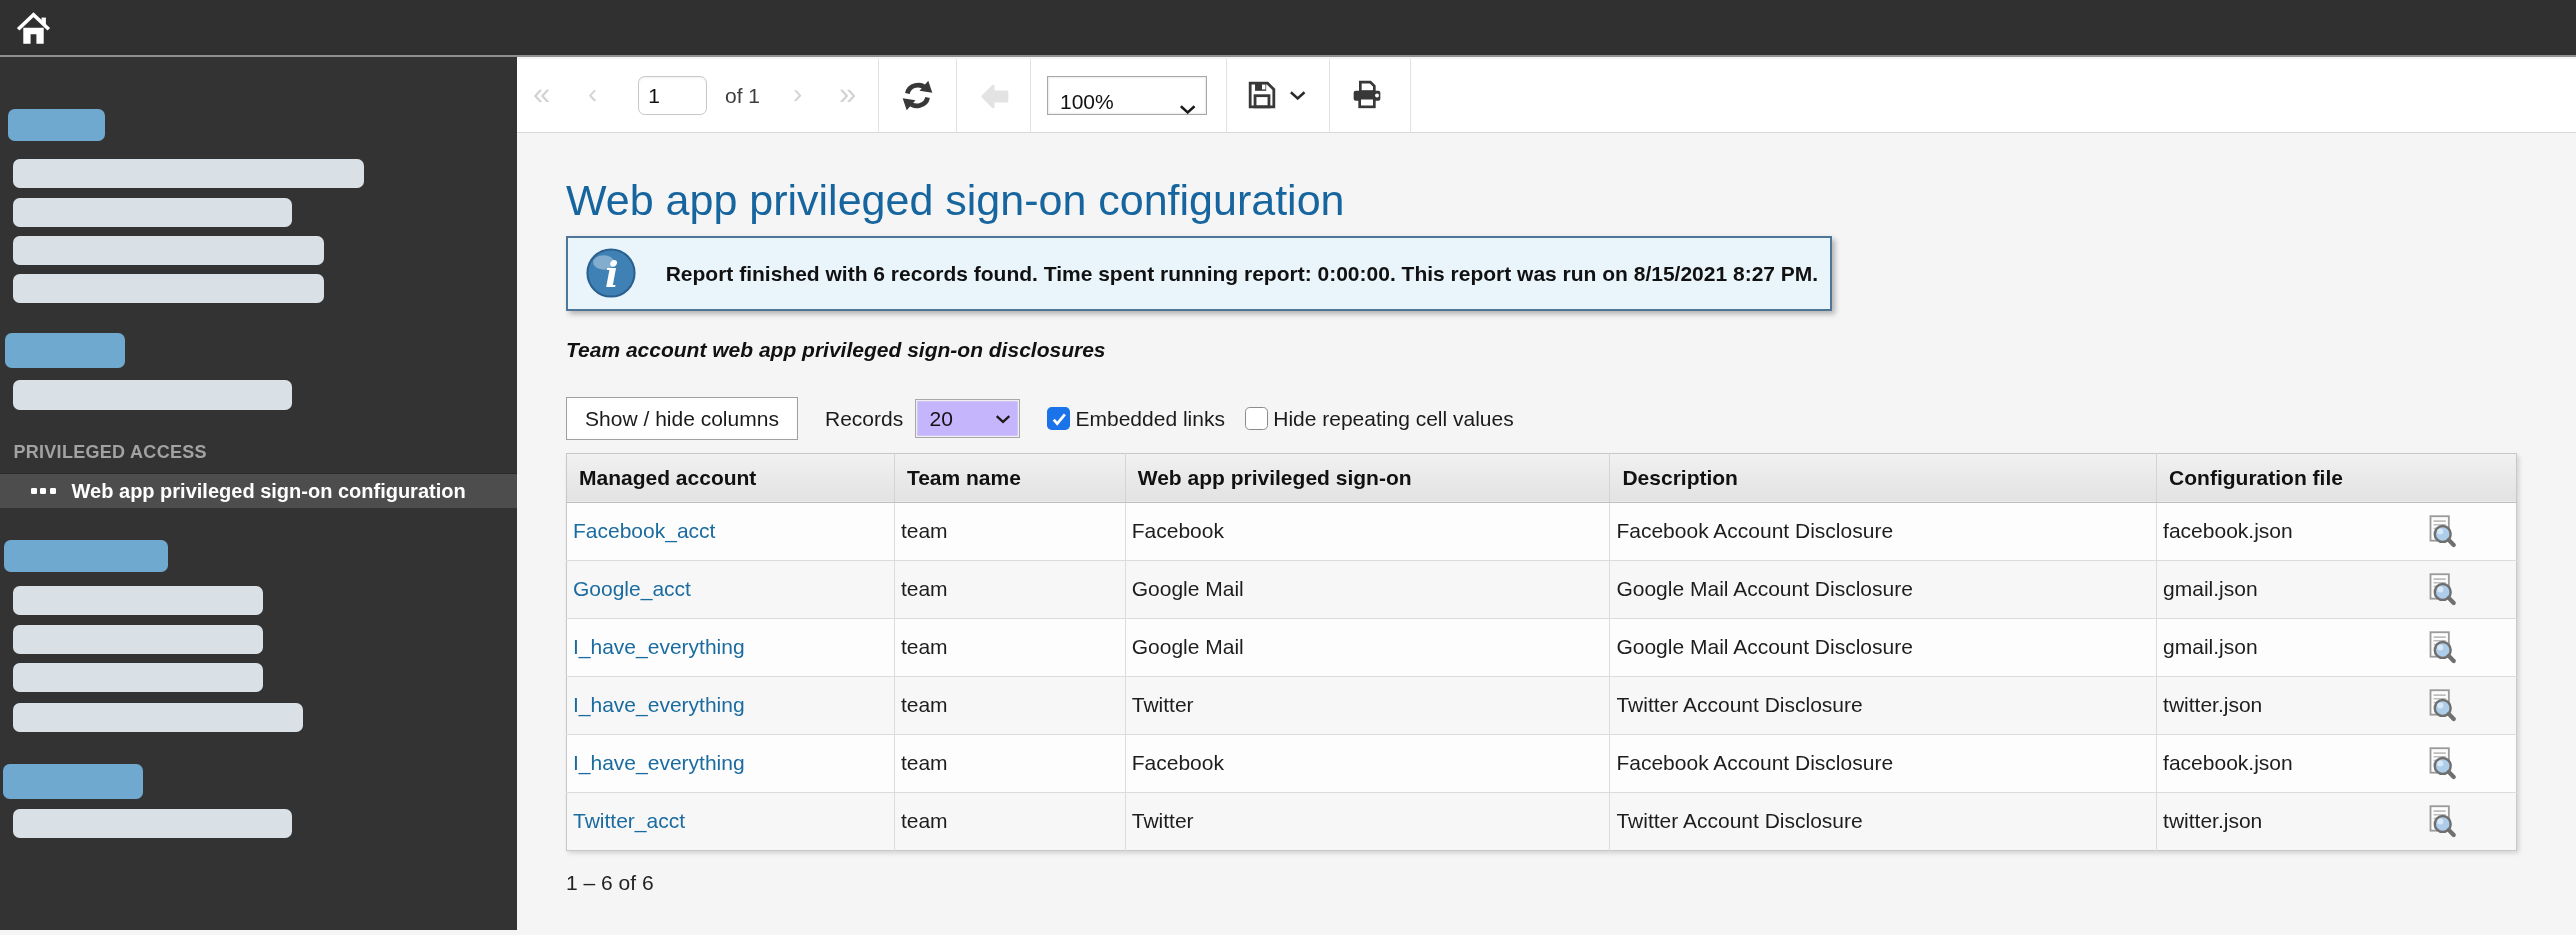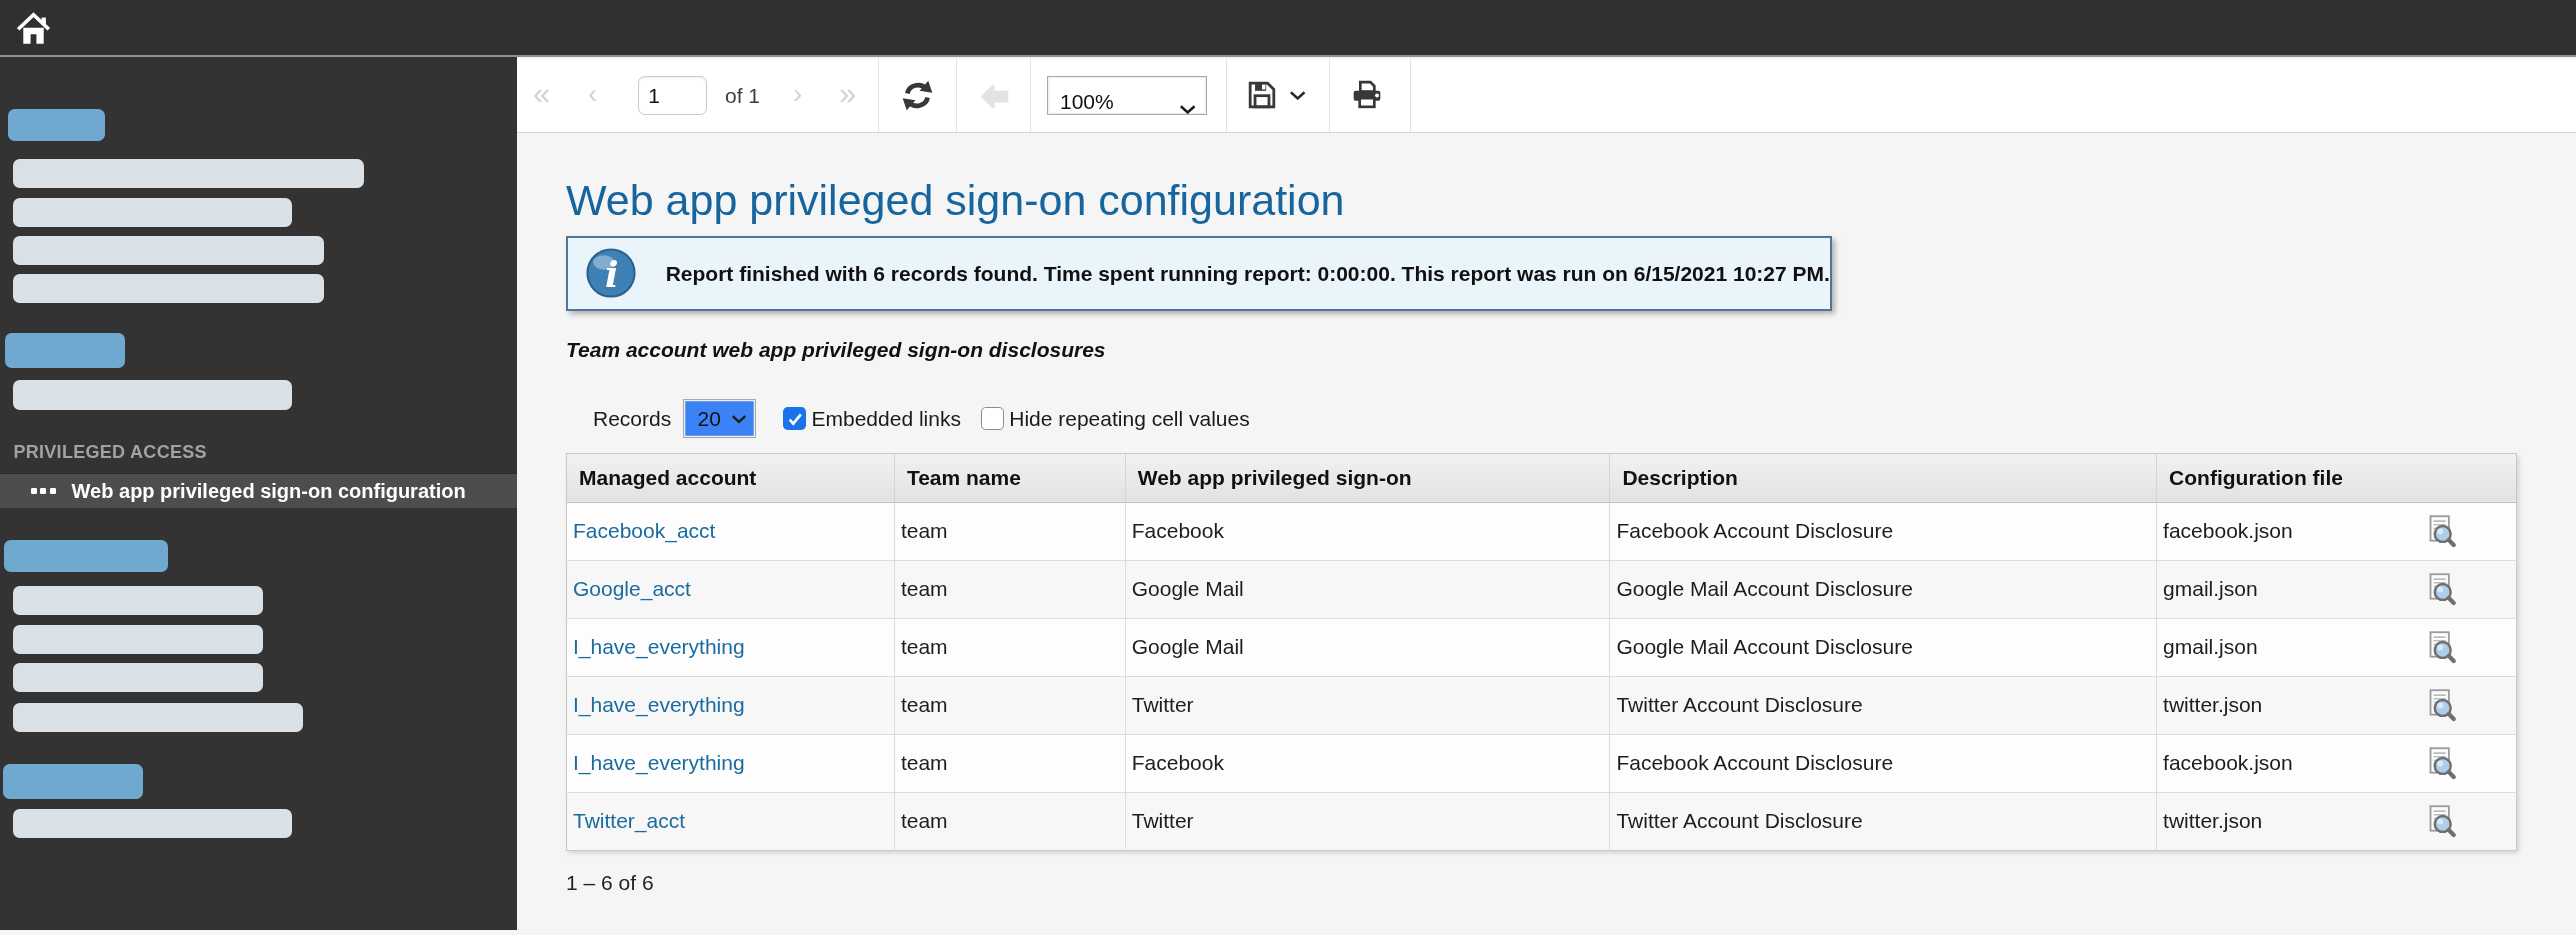--- a/index.html
+++ b/index.html
@@ -52,22 +52,22 @@
     display:flex; align-items:center; }
   .info-box .icon { margin-left:16.7px; flex:0 0 auto; }
   .info-box .msg { margin-left:29px; font-size:21px; font-weight:bold; color:#111; }
   .section-title { margin-top:27px; font-size:21px; font-weight:bold; color:#111;font-style:italic; }
 
   .controls { margin-top:35px; display:flex; align-items:center; height:43px; }
   .btn-showhide { width:232px; height:43px; background:#ffffff;
     border:1.3px solid #9f9f9f; box-shadow:inset 0 0 0 2px #fdfdfd;
     font-size:21px; color:#1a1a1a; cursor:pointer; font-family:"Liberation Sans",sans-serif; }
   .records-label { margin-left:27px; font-size:21px; color:#1a1a1a; }
-  .records-select { position:relative; margin-left:12px; width:73px; height:39px;
-    border:1.3px solid #a8a8a8; box-shadow:inset 0 0 0 1.3px #efefef; background:#3b82f6;
+  .records-select { position:relative; margin-left:12px; width:105px; height:39px;
+    border:1.3px solid #a8a8a8; box-shadow:inset 0 0 0 1.3px #efefef; background:#c4b5fd;
     display:flex; align-items:center; justify-content:space-between; padding:0 8px 0 13.4px;
     font-size:21px; color:#111; cursor:pointer; }
   .checkbox { width:23px; height:23px; border-radius:4.7px; flex:0 0 auto; cursor:pointer;
     display:flex; align-items:center; justify-content:center; }
   .checkbox.checked { background:#1a73e8; }
   .checkbox:not(.checked) { background:#ffffff; border:1.3px solid #8b8b8b; }
   .checkbox:not(.checked) svg { display:none; }
   .cb1 { margin-left:27px; }
   .cb2 { margin-left:20px; }
   .cb-label { margin-left:5.3px; font-size:21px; color:#1a1a1a; }
@@ -201,26 +201,27 @@
   <div class="report-title">Web app privileged sign-on configuration</div>
 
   <div class="info-box">
     <span class="icon">
       <svg width="52" height="52" viewBox="0 0 64 64">
         <circle cx="32" cy="32" r="29" fill="#3f81b4" stroke="#2a608f" stroke-width="2.5"></circle>
         <ellipse cx="23" cy="19" rx="13" ry="9" fill="rgba(255,255,255,0.35)"></ellipse>
         <text x="33" y="49" text-anchor="middle" font-family="DejaVu Serif, serif" font-style="italic" font-weight="bold" font-size="44" fill="#ffffff">i</text>
       </svg>
     </span>
-    <span class="msg">Report finished with 6 records found. Time spent running report: 0:00:00. This report was run on 6/15/2021 10:27 PM.</span>
+    <span class="msg">Report finished with 6 records found. Time spent running report: 0:00:00. This report was run on 8/15/2021 8:27 PM.</span>
   </div>
 
   <div class="section-title">Team account web app privileged sign-on disclosures</div>
 
   <div class="controls">
+    <button class="btn-showhide">Show / hide columns</button>
     <span class="records-label">Records</span>
     <div class="records-select">
       <span>20</span>
       <svg width="16" height="10" viewBox="0 0 28 16">
         <polyline points="3,3 14,13 25,3" fill="none" stroke="#1a1a1a" stroke-width="4"></polyline>
       </svg>
     </div>
 
     <span class="checkbox cb1 checked">
       <svg width="20" height="20" viewBox="0 0 34 34">

